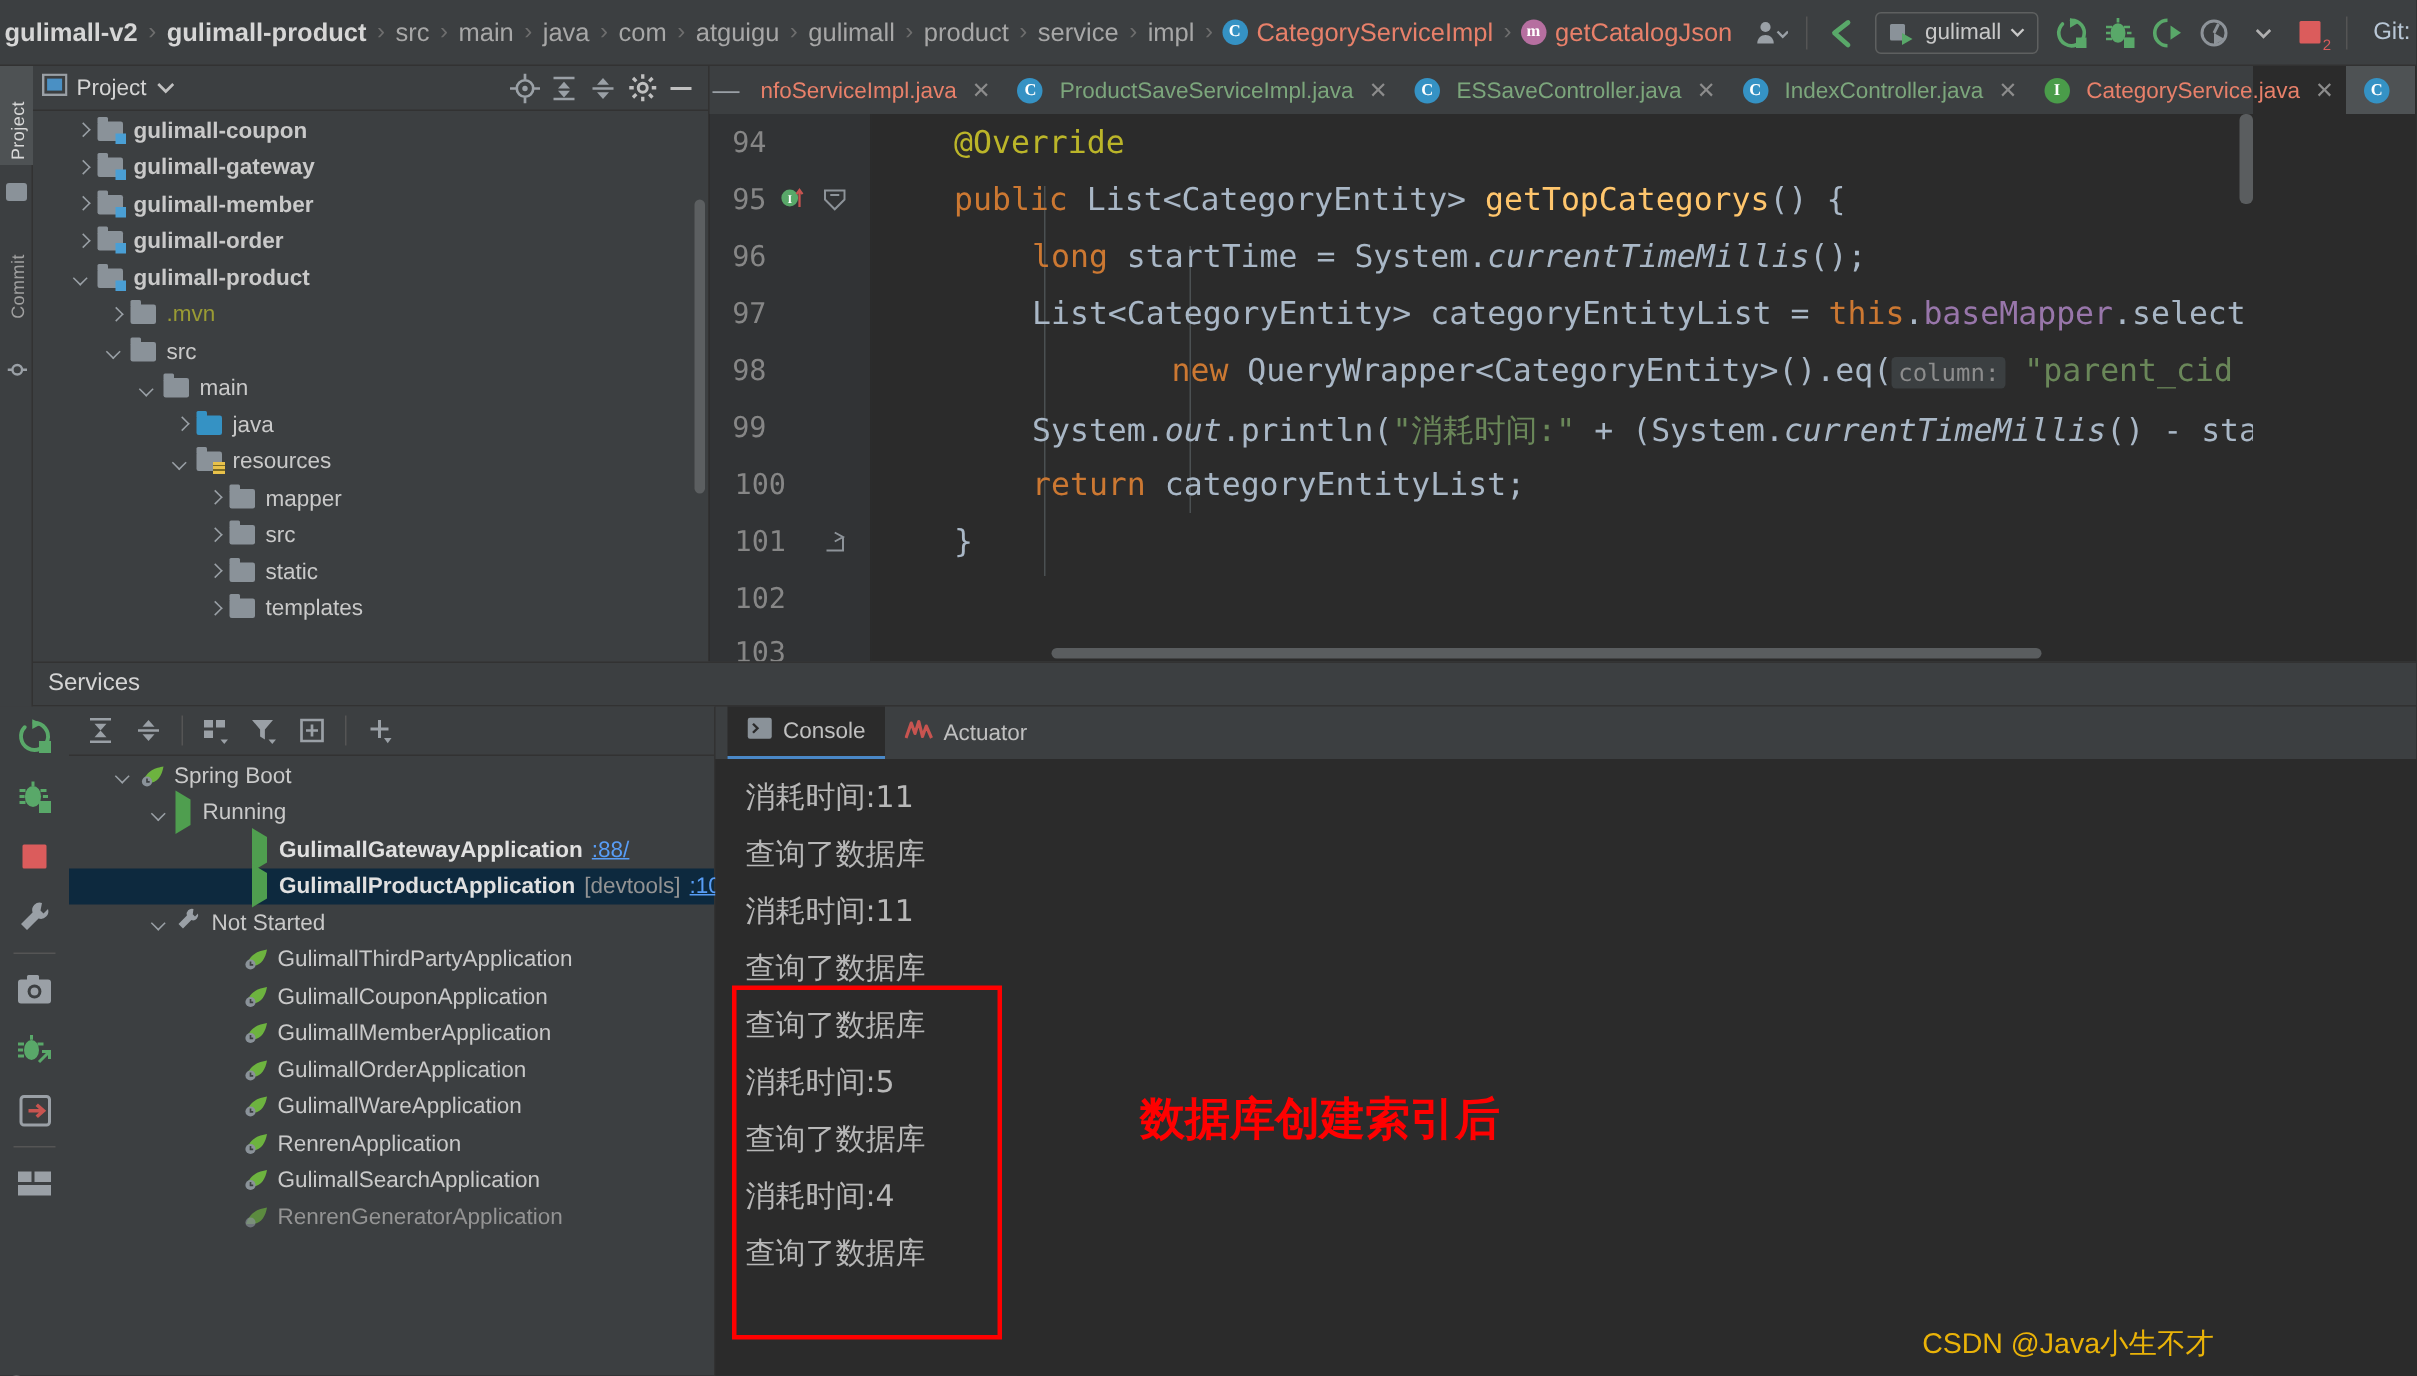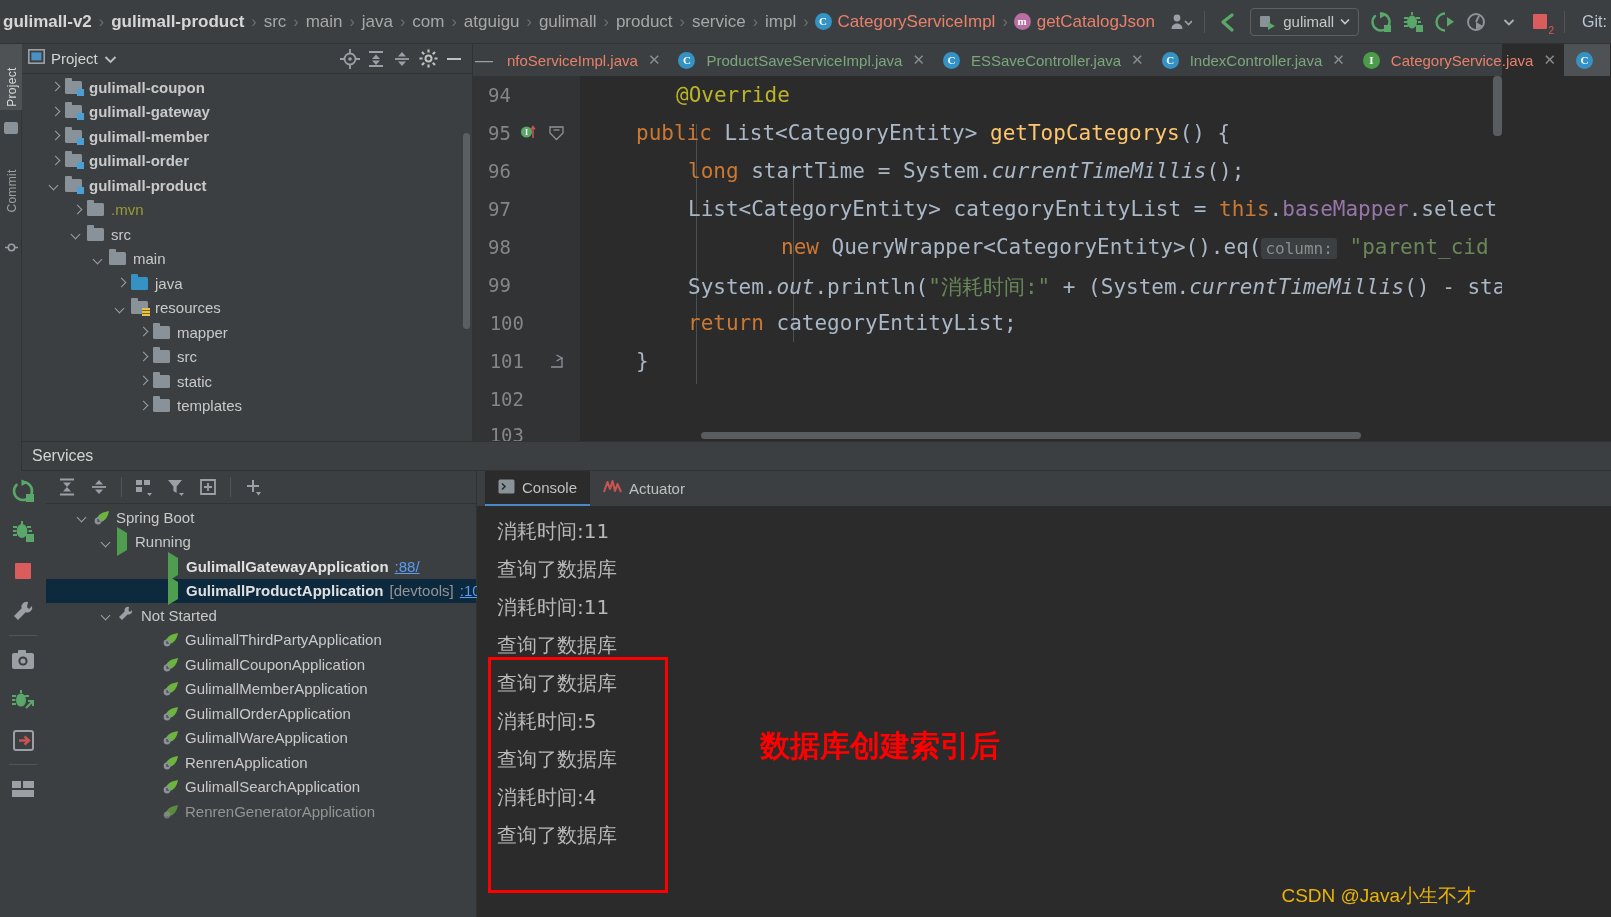--- a/index.html
+++ b/index.html
@@ -121,21 +121,21 @@
     position: absolute; right: 70px; font-size: 19px; color: #868686;
     font-family: "DejaVu Sans Mono", "Liberation Mono", monospace; text-align: right;
   }
   .gmark { position: absolute; font-size: 13px; }
   .codecol {
     position: absolute; left: 108px; top: 0; right: 0; bottom: 0;
     font-family: "DejaVu Sans Mono", "Liberation Mono", monospace; font-size: 21px;
     white-space: pre; color: #a9b7c6;
   }
   .cl { position: absolute; left: 18px; white-space: pre; }
-  .k { color: #cc7832; } .an { color: #bbb529; margin-left: 40px; } .s { color: #6a8759; }
+  .k { color: #cc7832; } .an { color: #bbb529; } .s { color: #6a8759; }
   .f { color: #9876aa; } .it { font-style: italic; color: #a9b7c6; }
   .m { color: #ffc66d; } .id { color: #a9b7c6; }
   .hint { background: #3b3f41; color: #8d8d8d; font-size: 16px; padding: 1px 4px; border-radius: 3px; font-style: normal;}
   .indent-guide { position: absolute; width: 1px; background: #4b5052; }
   .ed-scroll-v { position: absolute; right: 0; top: 0; width: 9px; height: 60px; background: #5a5d5f; border-radius: 4px;}
   .ed-scroll-h { position: absolute; left: 120px; bottom: 2px; width: 660px; height: 7px; background: #5a5d5f; border-radius: 4px; }
   .gutter-sep { position: absolute; left: 107px; top:0; bottom: 0; width: 1px; background: #2b2b2b; }
 
   
   .svc-titlebar {

